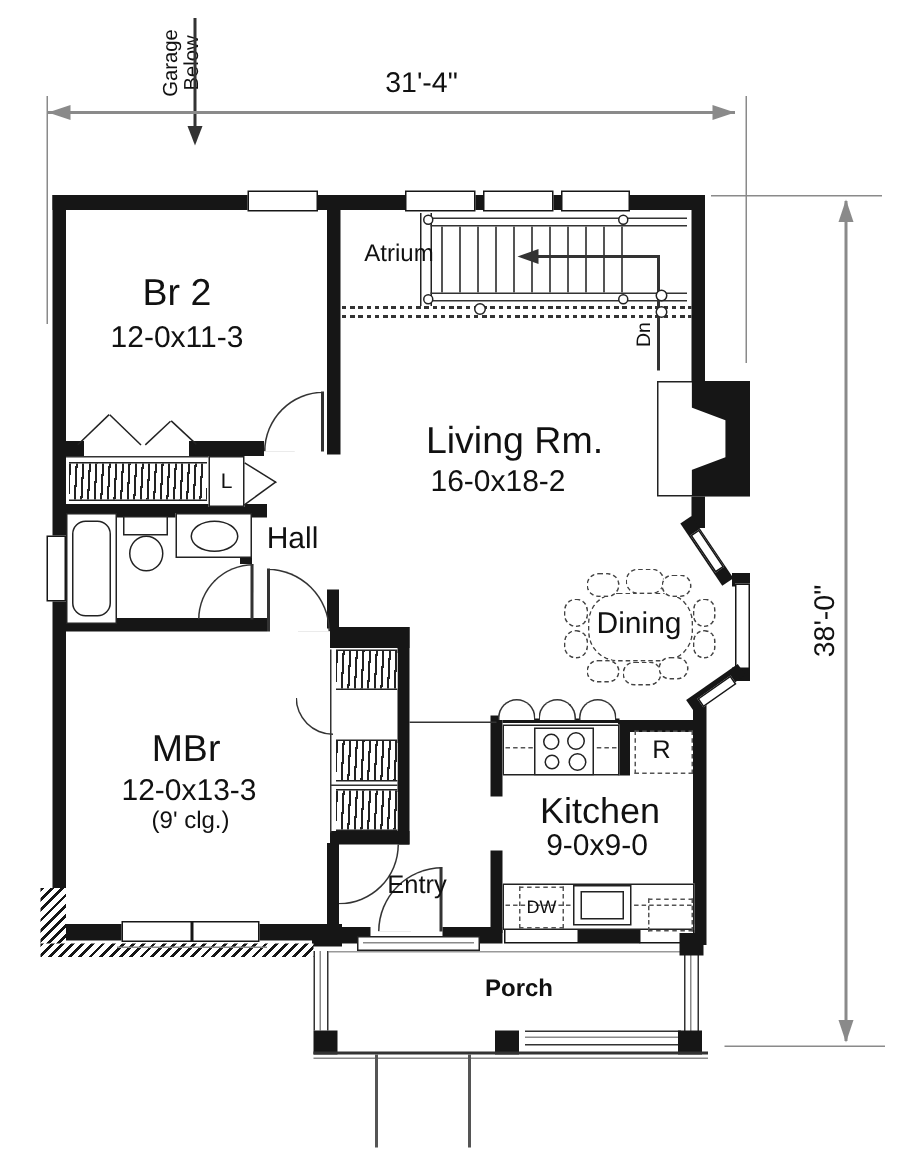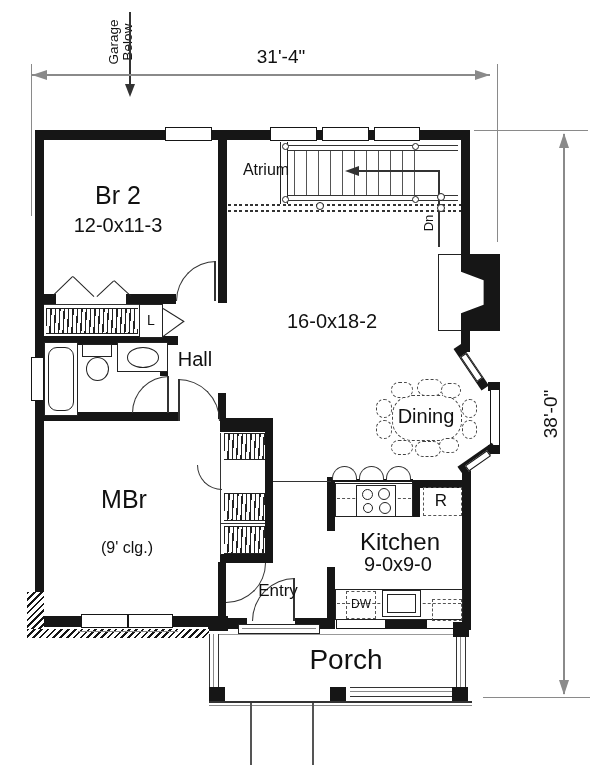--- a/index.html
+++ b/index.html
@@ -203,23 +203,25 @@
   <div class="wall" style="left:452px;top:687px;width:16px;height:16px;"></div>
   <div class="wall" style="left:453px;top:622px;width:16px;height:15px;"></div>
   <div class="ln dk" style="left:209px;top:701px;width:263px;height:1.5px;"></div>
   <div class="ln" style="left:209px;top:705px;width:263px;height:1px;"></div>
   <div class="ln dk" style="left:250px;top:703px;width:1.5px;height:62px;background:#555;"></div>
   <div class="ln dk" style="left:312px;top:703px;width:1.5px;height:62px;background:#555;"></div>
 
   <div class="lbl" style="left:118px;top:196px;font-size:25px;">Br 2</div>
   <div class="lbl" style="left:118px;top:225px;font-size:20px;">12-0x11-3</div>
   <div class="lbl" style="left:266px;top:170px;font-size:16px;">Atrium</div>
+  <div class="lbl" style="left:343px;top:295px;font-size:25px;">Living Rm.</div>
   <div class="lbl" style="left:332px;top:321px;font-size:20px;">16-0x18-2</div>
   <div class="lbl" style="left:195px;top:359px;font-size:20px;">Hall</div>
   <div class="lbl" style="left:426px;top:416px;font-size:20px;">Dining</div>
   <div class="lbl" style="left:124px;top:500px;font-size:25px;">MBr</div>
+  <div class="lbl" style="left:126px;top:527px;font-size:20px;">12-0x13-3</div>
   <div class="lbl" style="left:127px;top:548px;font-size:16px;">(9' clg.)</div>
   <div class="lbl" style="left:400px;top:542px;font-size:24px;">Kitchen</div>
   <div class="lbl" style="left:398px;top:564px;font-size:20px;">9-0x9-0</div>
   <div class="lbl" style="left:278px;top:591px;font-size:17px;">Entry</div>
-  <div class="lbl" style="left:346px;top:660px;font-size:28px;">Porch</div>
+  <div class="lbl" style="left:346px;top:660px;font-size:16px;font-weight:bold;">Porch</div>
 
 </div>
 
 </body></html>

